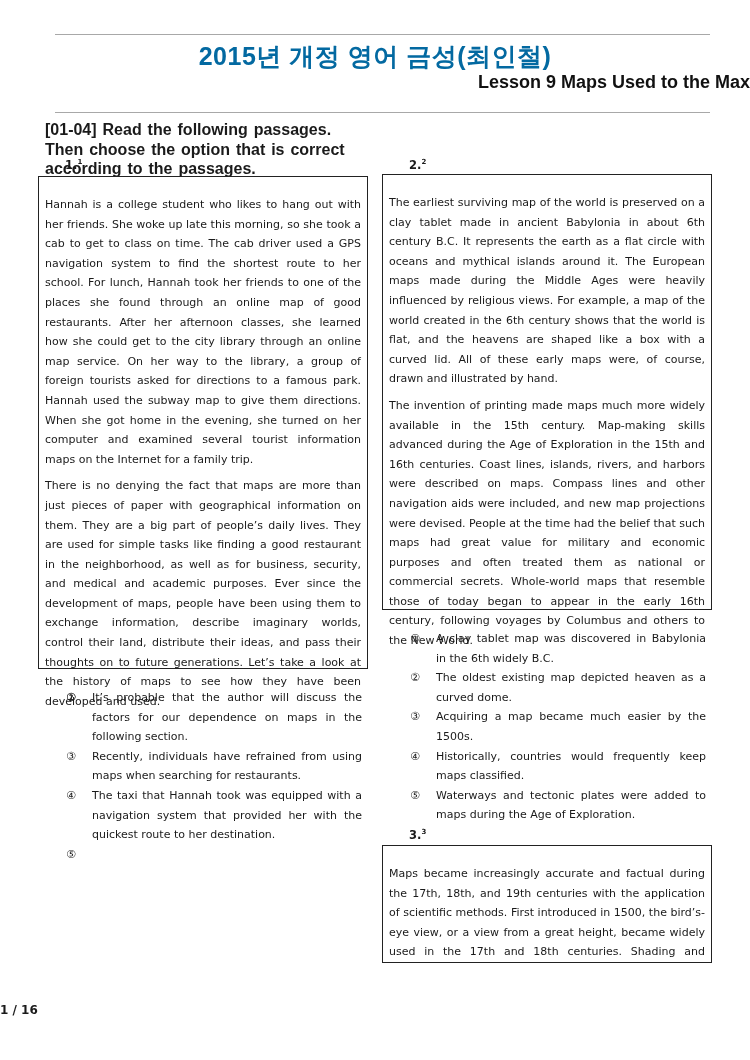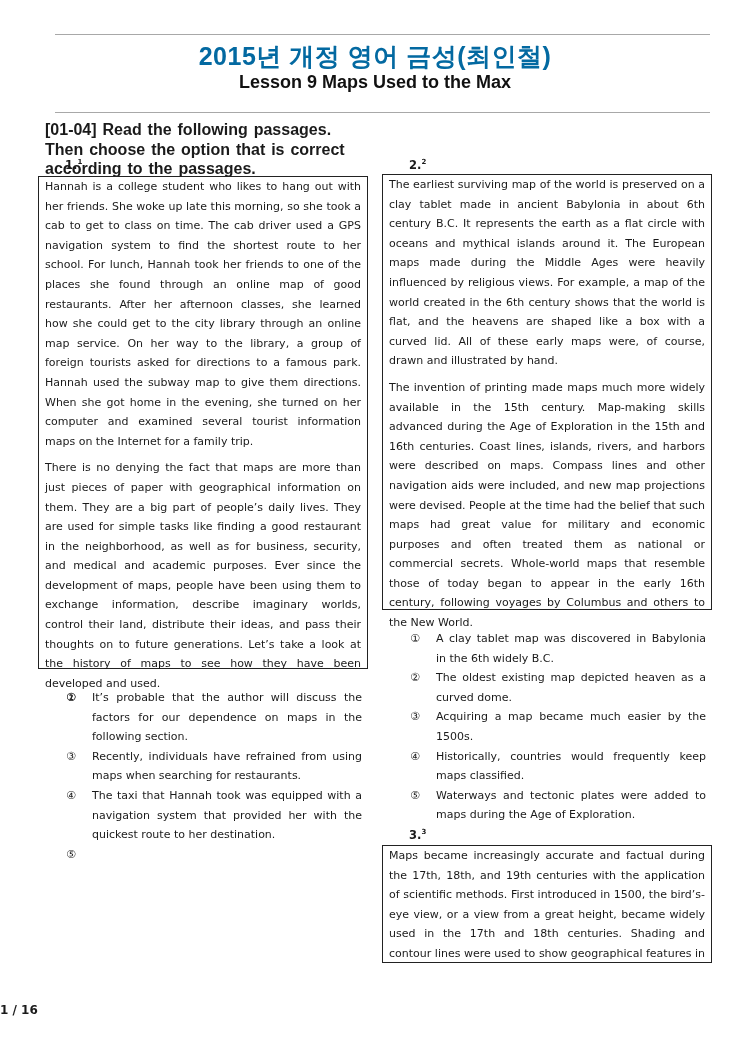--- a/index.html
+++ b/index.html
@@ -2,27 +2,27 @@
 <html><head>
 <meta charset="utf-8">
 <style>
   html, body { margin: 0; padding: 0; background: #ffffff; }
   body { width: 750px; height: 1060px; position: relative; overflow: hidden;
          font-family: "DejaVu Sans", sans-serif; color: #1a1a1a; }
   .rule { position: absolute; left: 55px; width: 655px; height: 1px; background: #a8a8a8; }
   .title-main { position: absolute; left: 0; width: 750px; top: 40px; text-align: center;
                 font-family: "Liberation Sans", sans-serif; font-weight: bold; font-size: 25px;
                 letter-spacing: 0.5px; color: #0369a1; }
-  .title-sub { position: absolute; left: 0; width: 750px; top: 72px; text-align: center;
+  .title-sub { position: absolute; left: 0; width: 750px; top: 72px; text-align: right;
                font-family: "Liberation Sans", sans-serif; font-weight: bold; font-size: 18px; color: #111; }
   .instr { position: absolute; left: 45px; top: 120px; width: 320px; font-family: Liberation Sans, sans-serif;
            font-weight: bold; font-size: 16px; line-height: 19.6px; word-spacing: 1.5px; }
   .qnum { position: absolute; font-weight: bold; font-size: 11.5px; margin-left: 20px; }
   .qnum sup { font-size: 7px; }
-  .box { position: absolute; border: 1.3px solid #222; box-sizing: border-box; padding: 0 6px 0 6px; }
+  .box { position: absolute; border: 1.3px solid #222; box-sizing: border-box; padding: 18px 6px 0 6px; }
   .box p { margin: 0; font-size: 11px; line-height: 19.6px; text-align: justify; }
   .box p + p { margin-top: 7px; }
   .opts { position: absolute; list-style: none; margin: 0; padding: 0; }
   .opts li { position: relative; padding-left: 26px; font-size: 11px; line-height: 19.6px; text-align: justify; }
   .opts .mark { position: absolute; left: 0; top: 0; font-size: 11px; }
   .page-num { position: absolute; left: 0; width: 598px; top: 1003px; text-align: left;
               font-weight: bold; font-size: 12px; }
 </style>
 </head>
 <body>

